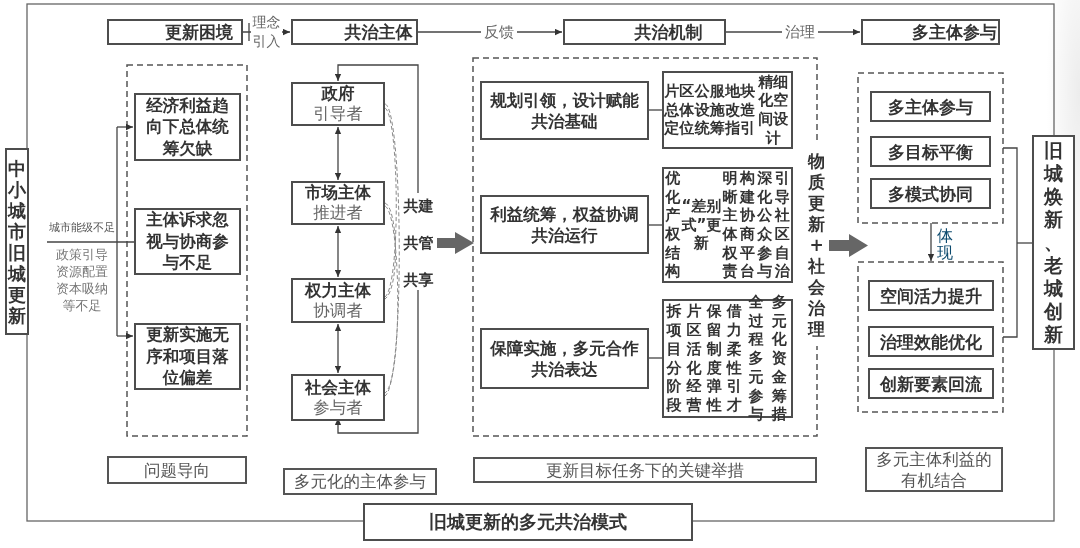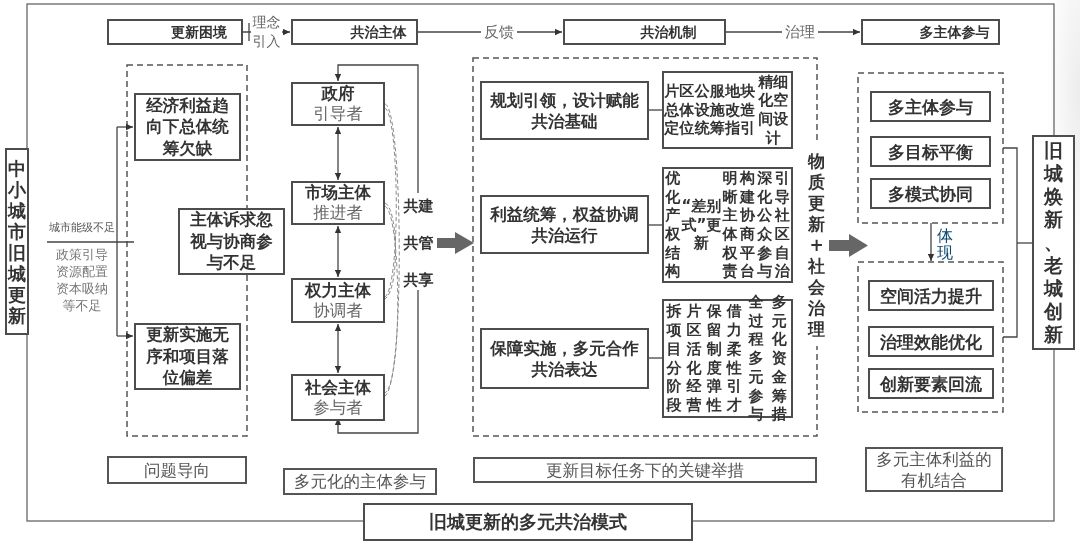--- a/index.html
+++ b/index.html
@@ -6,21 +6,21 @@
 .canvas{position:relative;width:1080px;height:548px;background:#fff;overflow:hidden;font-family:"DejaVu Sans",sans-serif;color:#333;}
 .shade{position:absolute;left:1030px;top:0;width:50px;height:420px;z-index:0;pointer-events:none;
   background:radial-gradient(ellipse 34px 190px at 100% 22%, rgba(0,0,0,0.075), rgba(0,0,0,0));}
 .wires{position:absolute;left:0;top:0;z-index:1;}
 .wires .ln{stroke:#444;stroke-width:1.3;fill:none;}
 .wires .frame{stroke:#666;stroke-width:1.3;fill:none;}
 .wires .dash{stroke:#555;stroke-width:1.5;fill:none;stroke-dasharray:6 4;}
 .wires .curve{stroke:#8a8a8a;stroke-width:1;fill:none;stroke-dasharray:4 2.5;}
 .wires .fat{fill:#666;stroke:none;}
 .box{position:absolute;z-index:2;box-sizing:border-box;border:2px solid #4d4d4d;background:#fff;display:flex;align-items:center;justify-content:center;text-align:center;white-space:pre-line;color:#333;font-weight:bold;}
-.hdr{font-size:14px;line-height:20px;padding-left:48px;}
+.hdr{font-size:17px;line-height:20px;padding-left:48px;}
 .prob{font-size:16.5px;line-height:21.5px;}
 .actor{flex-direction:column;font-size:16.5px;line-height:20px;}
 .a-name{font-weight:bold;color:#333;}
 .a-role{font-weight:normal;color:#666;}
 .mtitle{font-size:16.5px;line-height:21px;}
 .mlist{flex-direction:row;font-size:15px;line-height:18.7px;}
 .res{font-size:17px;line-height:20px;}
 .lbl{font-weight:normal;color:#555;font-size:16.5px;line-height:21px;border-color:#555;}
 .title{font-size:18px;line-height:22px;}
 .vtext{display:block;width:1em;text-align:center;word-break:break-all;line-break:anywhere;white-space:normal;}
@@ -98,21 +98,21 @@
 
   <div class="cause1" style="left:48px;top:221px;width:68px;">城市能级不足</div>
   <div class="cause2" style="left:51px;top:246px;width:62px;">政策引导
 资源配置
 资本吸纳
 等不足</div>
 
   <div class="box prob" style="left:134px;top:93px;width:107px;height:68px;">经济利益趋
 向下总体统
 筹欠缺</div>
-  <div class="box prob" style="left:134px;top:208px;width:107px;height:67px;margin-left:44px;">主体诉求忽
+  <div class="box prob" style="left:134px;top:208px;width:107px;height:67px;">主体诉求忽
 视与协商参
 与不足</div>
   <div class="box prob" style="left:134px;top:323px;width:107px;height:67px;">更新实施无
 序和项目落
 位偏差</div>
   <div class="box lbl" style="left:107px;top:456px;width:140px;height:28px;">问题导向</div>
 
   <div class="box actor" style="left:291px;top:82px;width:94px;height:44px;">
     <span class="a-name">政府</span>
     <span class="a-role">引导者</span>

